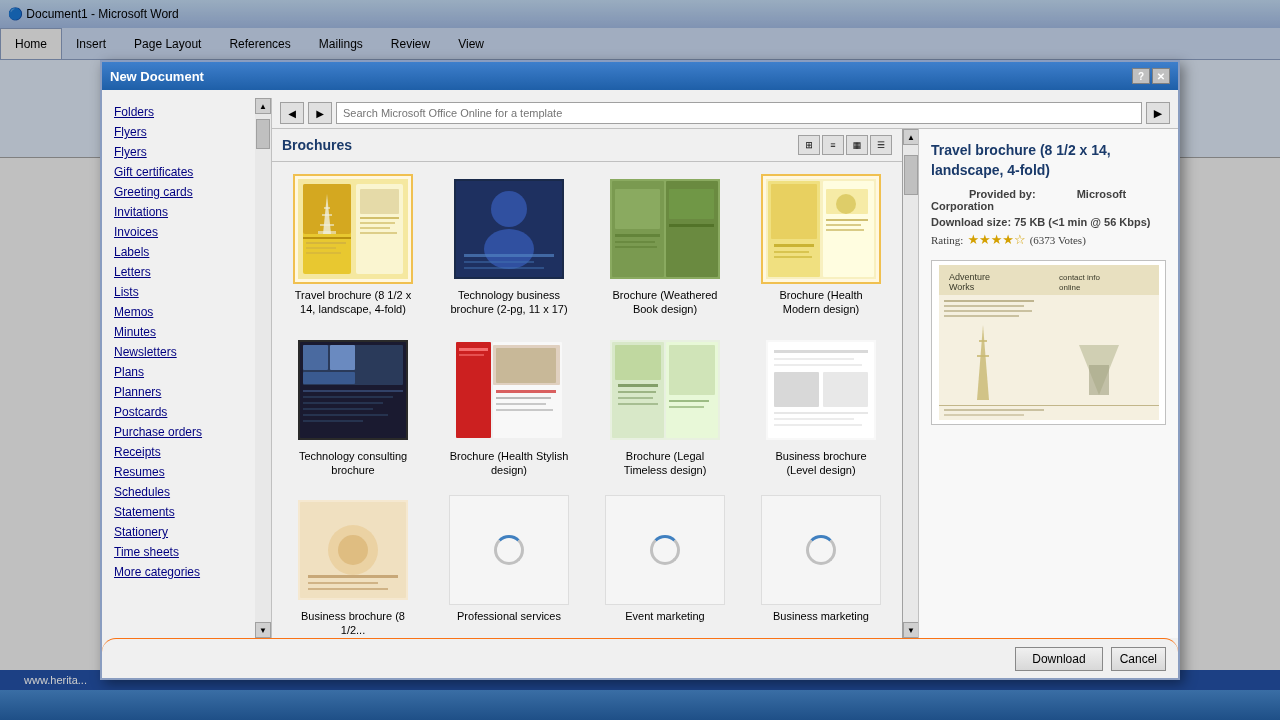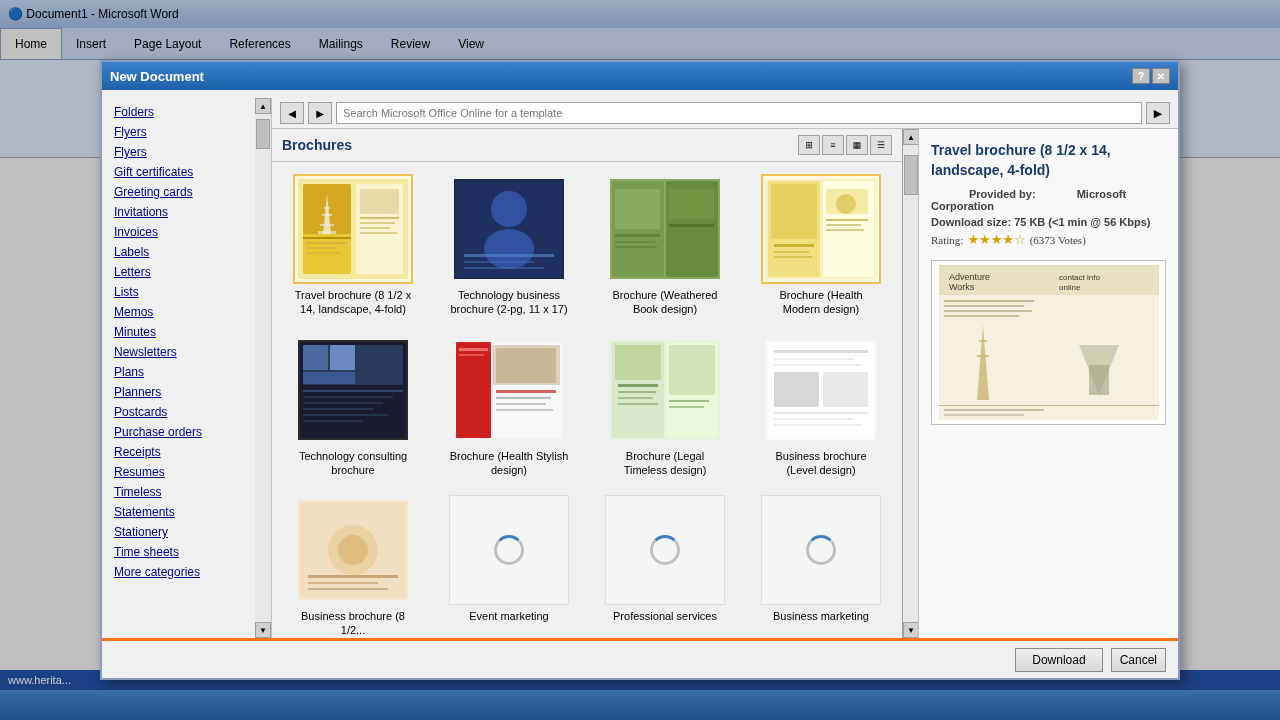--- a/index.html
+++ b/index.html
@@ -69,21 +69,21 @@
     .word-status-bar {
       position: absolute;
       bottom: 0;
       left: 0; right: 0;
       height: 20px;
       background: #2451a5;
       color: white;
       font-size: 11px;
       display: flex;
       align-items: center;
-      padding: 0 8px;
+      padding: 0 24px;
     }
 
     
     .modal-overlay {
       position: absolute;
       top: 0; left: 0; right: 0; bottom: 30px;
       background: rgba(0,0,0,0.2);
       display: flex;
       align-items: center;
       justify-content: center;
@@ -398,26 +398,27 @@
       display: flex;
       align-items: center;
       justify-content: center;
       min-height: 160px;
     }
 
     
     .dialog-footer {
       height: 40px;
       background: #f0f0f0;
-      border-top: 3px solid #f97316;
+      border-top: 1px solid #f97316;
       display: flex;
       align-items: center;
       justify-content: flex-end;
       padding: 0 12px;
       gap: 8px;
+      border-radius: 14px;
     }
 
     .btn-download {
       background: linear-gradient(to bottom, #f0f0f0, #d8d8d8);
       border: 1px solid #888;
       padding: 4px 16px;
       cursor: pointer;
       font-size: 12px;
     }
 
@@ -533,21 +534,21 @@
         <div class="sidebar-item">Lists</div>
         <div class="sidebar-item">Memos</div>
         <div class="sidebar-item">Minutes</div>
         <div class="sidebar-item">Newsletters</div>
         <div class="sidebar-item">Plans</div>
         <div class="sidebar-item">Planners</div>
         <div class="sidebar-item">Postcards</div>
         <div class="sidebar-item">Purchase orders</div>
         <div class="sidebar-item">Receipts</div>
         <div class="sidebar-item">Resumes</div>
-        <div class="sidebar-item">Timeless</div>
+        <div class="sidebar-item">Schedules</div>
         <div class="sidebar-item">Statements</div>
         <div class="sidebar-item">Stationery</div>
         <div class="sidebar-item">Time sheets</div>
         <div class="sidebar-item">More categories</div>
 
         <div class="sidebar-scrollbar">
           <div class="sidebar-scroll-btn">▲</div>
           <div class="sidebar-scroll-track">
             <div class="sidebar-scroll-thumb"></div>
           </div>
@@ -766,28 +767,28 @@
                       <rect x="10" y="88" width="80" height="2" fill="#a07030" opacity="0.4"></rect>
                     </svg>
                   </div>
                   <span class="template-label">Business brochure (8 1/2...</span>
                 </div>
 
                 <div class="template-item">
                   <div class="template-thumb" style="background:#f5f5f5; border:1px solid #ddd;">
                     <div class="loading-spinner"></div>
                   </div>
-                  <span class="template-label">Event marketing</span>
+                  <span class="template-label">Professional services</span>
                 </div>
 
                 <div class="template-item">
                   <div class="template-thumb" style="background:#f5f5f5; border:1px solid #ddd;">
                     <div class="loading-spinner"></div>
                   </div>
-                  <span class="template-label">Professional services</span>
+                  <span class="template-label">Event marketing</span>
                 </div>
 
                 <div class="template-item">
                   <div class="template-thumb" style="background:#f5f5f5; border:1px solid #ddd;">
                     <div class="loading-spinner"></div>
                   </div>
                   <span class="template-label">Business marketing</span>
                 </div>
 
               </div>

